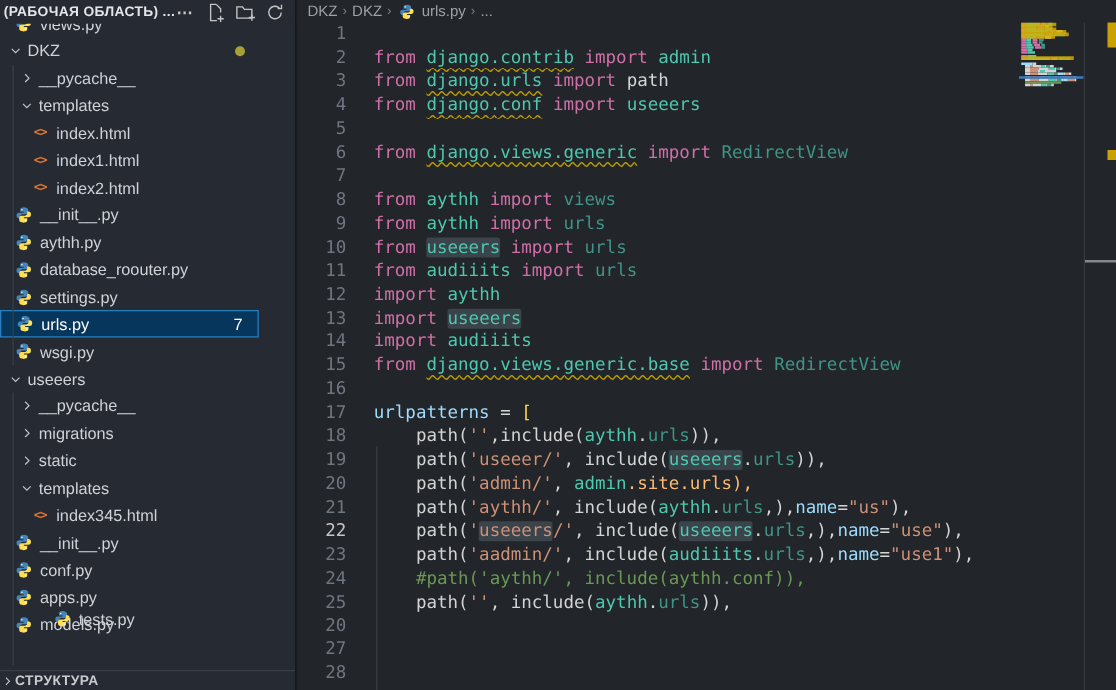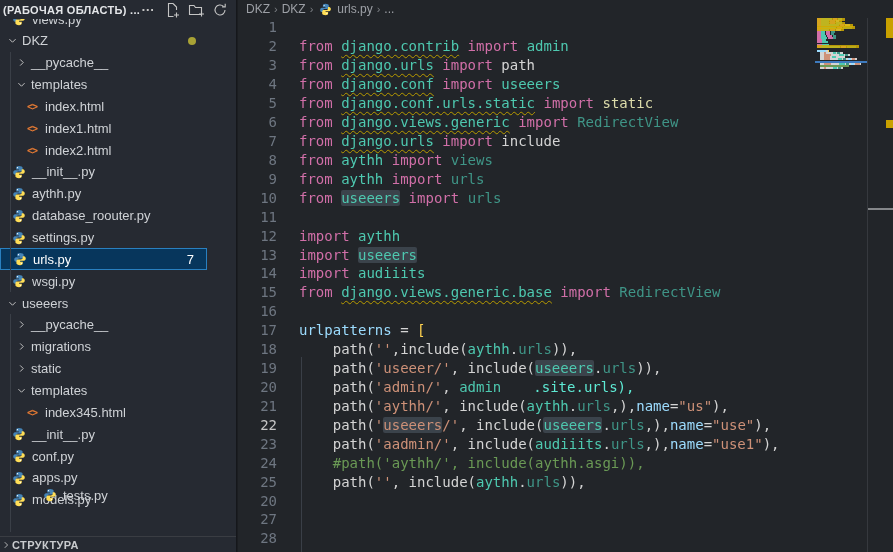--- a/index.html
+++ b/index.html
@@ -364,44 +364,43 @@
           <div class="cl">
             <div class="ln">3</div>
             <div class="ct"><span style="color: rgb(209, 111, 168);">from </span><span class="sq" style="color: rgb(78, 201, 176);">django.urls</span><span style="color: rgb(212, 212, 212);"> </span><span style="color: rgb(209, 111, 168);">import</span><span style="color: rgb(212, 212, 212);"> </span><span style="color: rgb(212, 212, 212);">path</span></div>
           </div>
           <div class="cl">
             <div class="ln">4</div>
             <div class="ct"><span style="color: rgb(209, 111, 168);">from </span><span class="sq" style="color: rgb(78, 201, 176);">django.conf</span><span style="color: rgb(212, 212, 212);"> </span><span style="color: rgb(209, 111, 168);">import</span><span style="color: rgb(212, 212, 212);"> </span><span style="color: rgb(78, 201, 176);">useeers</span></div>
           </div>
           <div class="cl">
             <div class="ln">5</div>
-            <div class="ct"><span style="color: rgb(209, 111, 168);">from </span><span class="sq" style="color: rgb(78, 201, 176);">django.conf.urls.static</span><span style="color: rgb(212, 212, 212);"> </span><span style="color: rgb(209, 111, 168);">import</span><span style="color: rgb(212, 212, 212);"> </span><span style="color: rgb(220, 220, 170);">static</span></div>
           </div>
           <div class="cl">
             <div class="ln">6</div>
             <div class="ct"><span style="color: rgb(209, 111, 168);">from </span><span class="sq" style="color: rgb(78, 201, 176);">django.views.generic</span><span style="color: rgb(212, 212, 212);"> </span><span style="color: rgb(209, 111, 168);">import</span><span style="color: rgb(212, 212, 212);"> </span><span style="color: rgb(63, 149, 135);">RedirectView</span></div>
           </div>
           <div class="cl">
             <div class="ln">7</div>
-            <div class="ct"><span style="color: rgb(209, 111, 168);">from </span><span class="sq" style="color: rgb(78, 201, 176);">django.urls</span><span style="color: rgb(212, 212, 212);"> </span><span style="color: rgb(209, 111, 168);">import</span><span style="color: rgb(212, 212, 212);"> </span><span style="color: rgb(212, 212, 212);">include</span></div>
           </div>
           <div class="cl">
             <div class="ln">8</div>
             <div class="ct"><span style="color: rgb(209, 111, 168);">from </span><span style="color: rgb(78, 201, 176);">aythh</span><span style="color: rgb(212, 212, 212);"> </span><span style="color: rgb(209, 111, 168);">import</span><span style="color: rgb(212, 212, 212);"> </span><span style="color: rgb(63, 149, 135);">views</span></div>
           </div>
           <div class="cl">
             <div class="ln">9</div>
             <div class="ct"><span style="color: rgb(209, 111, 168);">from </span><span style="color: rgb(78, 201, 176);">aythh</span><span style="color: rgb(212, 212, 212);"> </span><span style="color: rgb(209, 111, 168);">import</span><span style="color: rgb(212, 212, 212);"> </span><span style="color: rgb(63, 149, 135);">urls</span></div>
           </div>
           <div class="cl">
             <div class="ln">10</div>
             <div class="ct"><span style="color: rgb(209, 111, 168);">from </span><span class="whl" style="color: rgb(78, 201, 176);">useeers</span><span style="color: rgb(212, 212, 212);"> </span><span style="color: rgb(209, 111, 168);">import</span><span style="color: rgb(212, 212, 212);"> </span><span style="color: rgb(63, 149, 135);">urls</span></div>
           </div>
           <div class="cl">
             <div class="ln">11</div>
+            <div class="ct"><span style="color: rgb(209, 111, 168);">from </span><span style="color: rgb(78, 201, 176);">audiiits</span><span style="color: rgb(212, 212, 212);"> </span><span style="color: rgb(209, 111, 168);">import</span><span style="color: rgb(212, 212, 212);"> </span><span style="color: rgb(63, 149, 135);">urls</span></div>
           </div>
           <div class="cl">
             <div class="ln">12</div>
             <div class="ct"><span style="color: rgb(209, 111, 168);">import</span><span style="color: rgb(212, 212, 212);"> </span><span style="color: rgb(78, 201, 176);">aythh</span></div>
           </div>
           <div class="cl">
             <div class="ln">13</div>
             <div class="ct"><span style="color: rgb(209, 111, 168);">import</span><span style="color: rgb(212, 212, 212);"> </span><span class="whl" style="color: rgb(78, 201, 176);">useeers</span></div>
           </div>
           <div class="cl">
@@ -423,37 +422,37 @@
           <div class="cl">
             <div class="ln">18</div>
             <div class="ct"><span style="color: rgb(212, 212, 212);">    path(</span><span style="color: rgb(206, 145, 120);">''</span><span style="color: rgb(212, 212, 212);">,include(</span><span style="color: rgb(78, 201, 176);">aythh</span><span style="color: rgb(212, 212, 212);">.</span><span style="color: rgb(63, 149, 135);">urls</span><span style="color: rgb(212, 212, 212);">)),</span></div>
           </div>
           <div class="cl">
             <div class="ln">19</div>
             <div class="ct"><span style="color: rgb(212, 212, 212);">    path(</span><span style="color: rgb(206, 145, 120);">'useeer/'</span><span style="color: rgb(212, 212, 212);">, include(</span><span class="whl" style="color: rgb(78, 201, 176);">useeers</span><span style="color: rgb(212, 212, 212);">.</span><span style="color: rgb(63, 149, 135);">urls</span><span style="color: rgb(212, 212, 212);">)),</span></div>
           </div>
           <div class="cl">
             <div class="ln">20</div>
-            <div class="ct"><span style="color: rgb(212, 212, 212);">    path(</span><span style="color: rgb(206, 145, 120);">'admin/'</span><span style="color: rgb(212, 212, 212);">, </span><span style="color: rgb(78, 201, 176);">admin</span><span style="color: #5eead4; padding-left: 32px;">.site.urls),</span></div>
+            <div class="ct"><span style="color: rgb(212, 212, 212);">    path(</span><span style="color: rgb(206, 145, 120);">'admin/'</span><span style="color: rgb(212, 212, 212);">, </span><span style="color: rgb(78, 201, 176);">admin</span><span style="color: #fdba74;">.site.urls),</span></div>
           </div>
           <div class="cl">
             <div class="ln">21</div>
             <div class="ct"><span style="color: rgb(212, 212, 212);">    path(</span><span style="color: rgb(206, 145, 120);">'aythh/'</span><span style="color: rgb(212, 212, 212);">, include(</span><span style="color: rgb(78, 201, 176);">aythh</span><span style="color: rgb(212, 212, 212);">.</span><span style="color: rgb(63, 149, 135);">urls</span><span style="color: rgb(212, 212, 212);">,),</span><span style="color: rgb(156, 220, 254);">name</span><span style="color: rgb(212, 212, 212);">=</span><span style="color: rgb(206, 145, 120);">"us"</span><span style="color: rgb(212, 212, 212);">),</span></div>
           </div>
           <div class="cl cur">
             <div class="ln">22</div>
             <div class="ct"><span style="color: rgb(212, 212, 212);">    path(</span><span style="color: rgb(206, 145, 120);">'</span><span class="whl" style="color: rgb(206, 145, 120);">useeers</span><span style="color: rgb(206, 145, 120);">/'</span><span style="color: rgb(212, 212, 212);">, include(</span><span class="whl" style="color: rgb(78, 201, 176);">useeers</span><span style="color: rgb(212, 212, 212);">.</span><span style="color: rgb(63, 149, 135);">urls</span><span style="color: rgb(212, 212, 212);">,),</span><span style="color: rgb(156, 220, 254);">name</span><span style="color: rgb(212, 212, 212);">=</span><span style="color: rgb(206, 145, 120);">"use"</span><span style="color: rgb(212, 212, 212);">),</span></div>
           </div>
           <div class="cl">
             <div class="ln">23</div>
             <div class="ct"><span style="color: rgb(212, 212, 212);">    path(</span><span style="color: rgb(206, 145, 120);">'aadmin/'</span><span style="color: rgb(212, 212, 212);">, include(</span><span style="color: rgb(78, 201, 176);">audiiits</span><span style="color: rgb(212, 212, 212);">.</span><span style="color: rgb(63, 149, 135);">urls</span><span style="color: rgb(212, 212, 212);">,),</span><span style="color: rgb(156, 220, 254);">name</span><span style="color: rgb(212, 212, 212);">=</span><span style="color: rgb(206, 145, 120);">"use1"</span><span style="color: rgb(212, 212, 212);">),</span></div>
           </div>
           <div class="cl">
             <div class="ln">24</div>
-            <div class="ct"><span style="color: rgb(106, 153, 85);">    #path('aythh/', include(aythh.asgi)),</span></div>
+            <div class="ct"><span style="color: rgb(106, 153, 85);">    #path('aythh/', include(aythh.conf)),</span></div>
           </div>
           <div class="cl">
             <div class="ln">25</div>
             <div class="ct"><span style="color: rgb(212, 212, 212);">    path(</span><span style="color: rgb(206, 145, 120);">''</span><span style="color: rgb(212, 212, 212);">, include(</span><span style="color: rgb(78, 201, 176);">aythh</span><span style="color: rgb(212, 212, 212);">.</span><span style="color: rgb(63, 149, 135);">urls</span><span style="color: rgb(212, 212, 212);">)),</span></div>
           </div>
           <div class="cl">
             <div class="ln">20</div>
             <div class="ct"></div>
           </div>
           <div class="cl">

